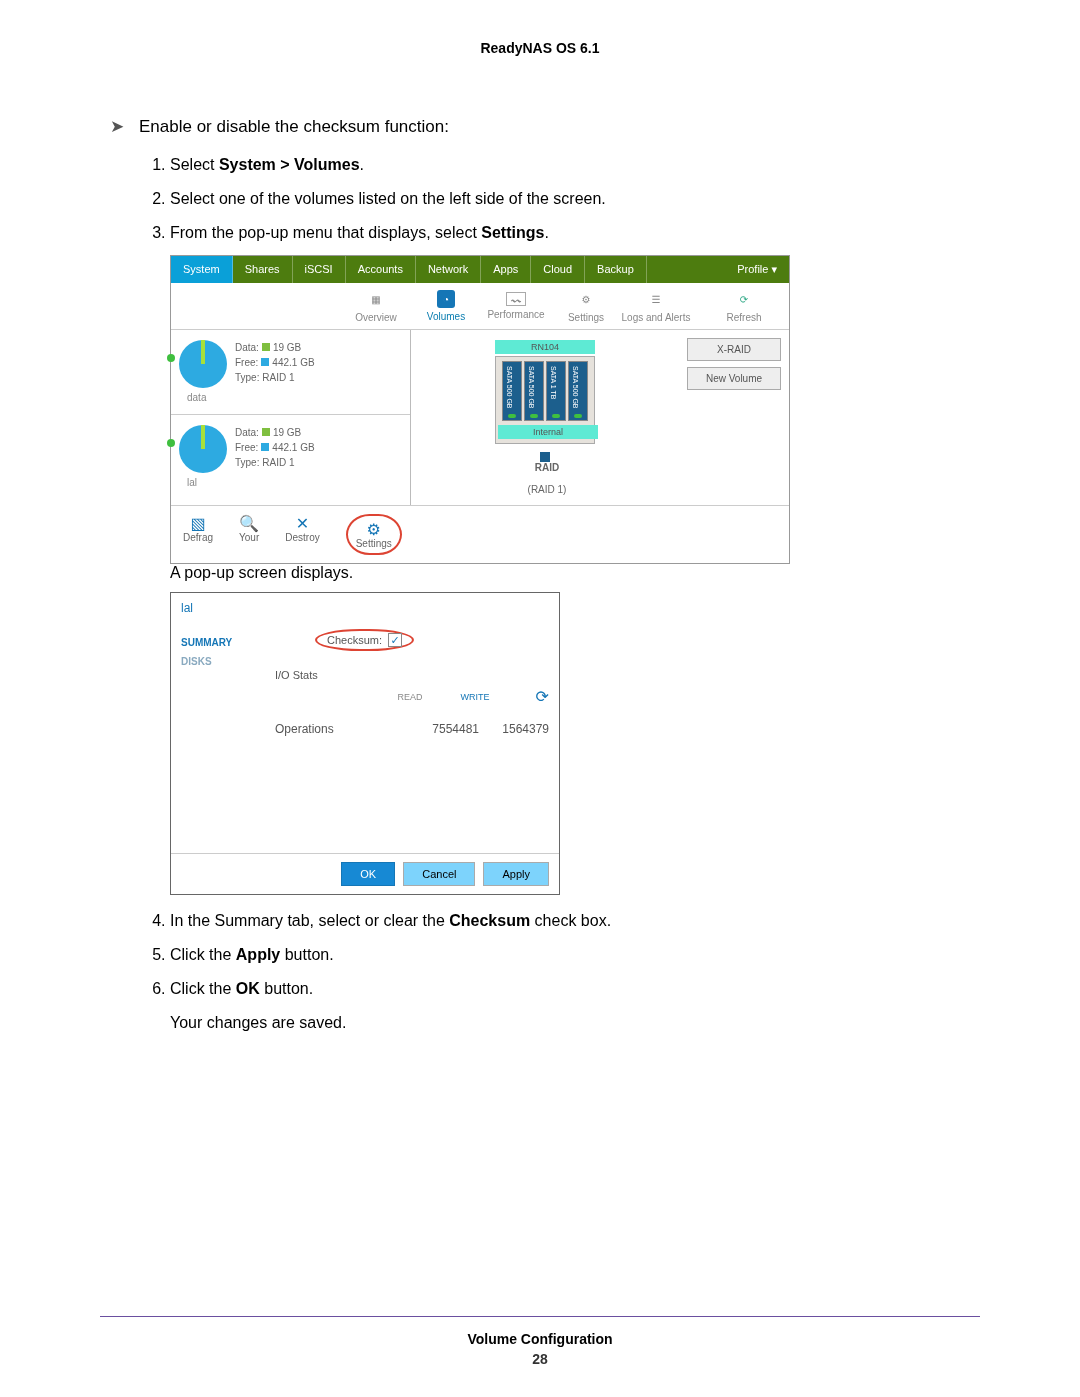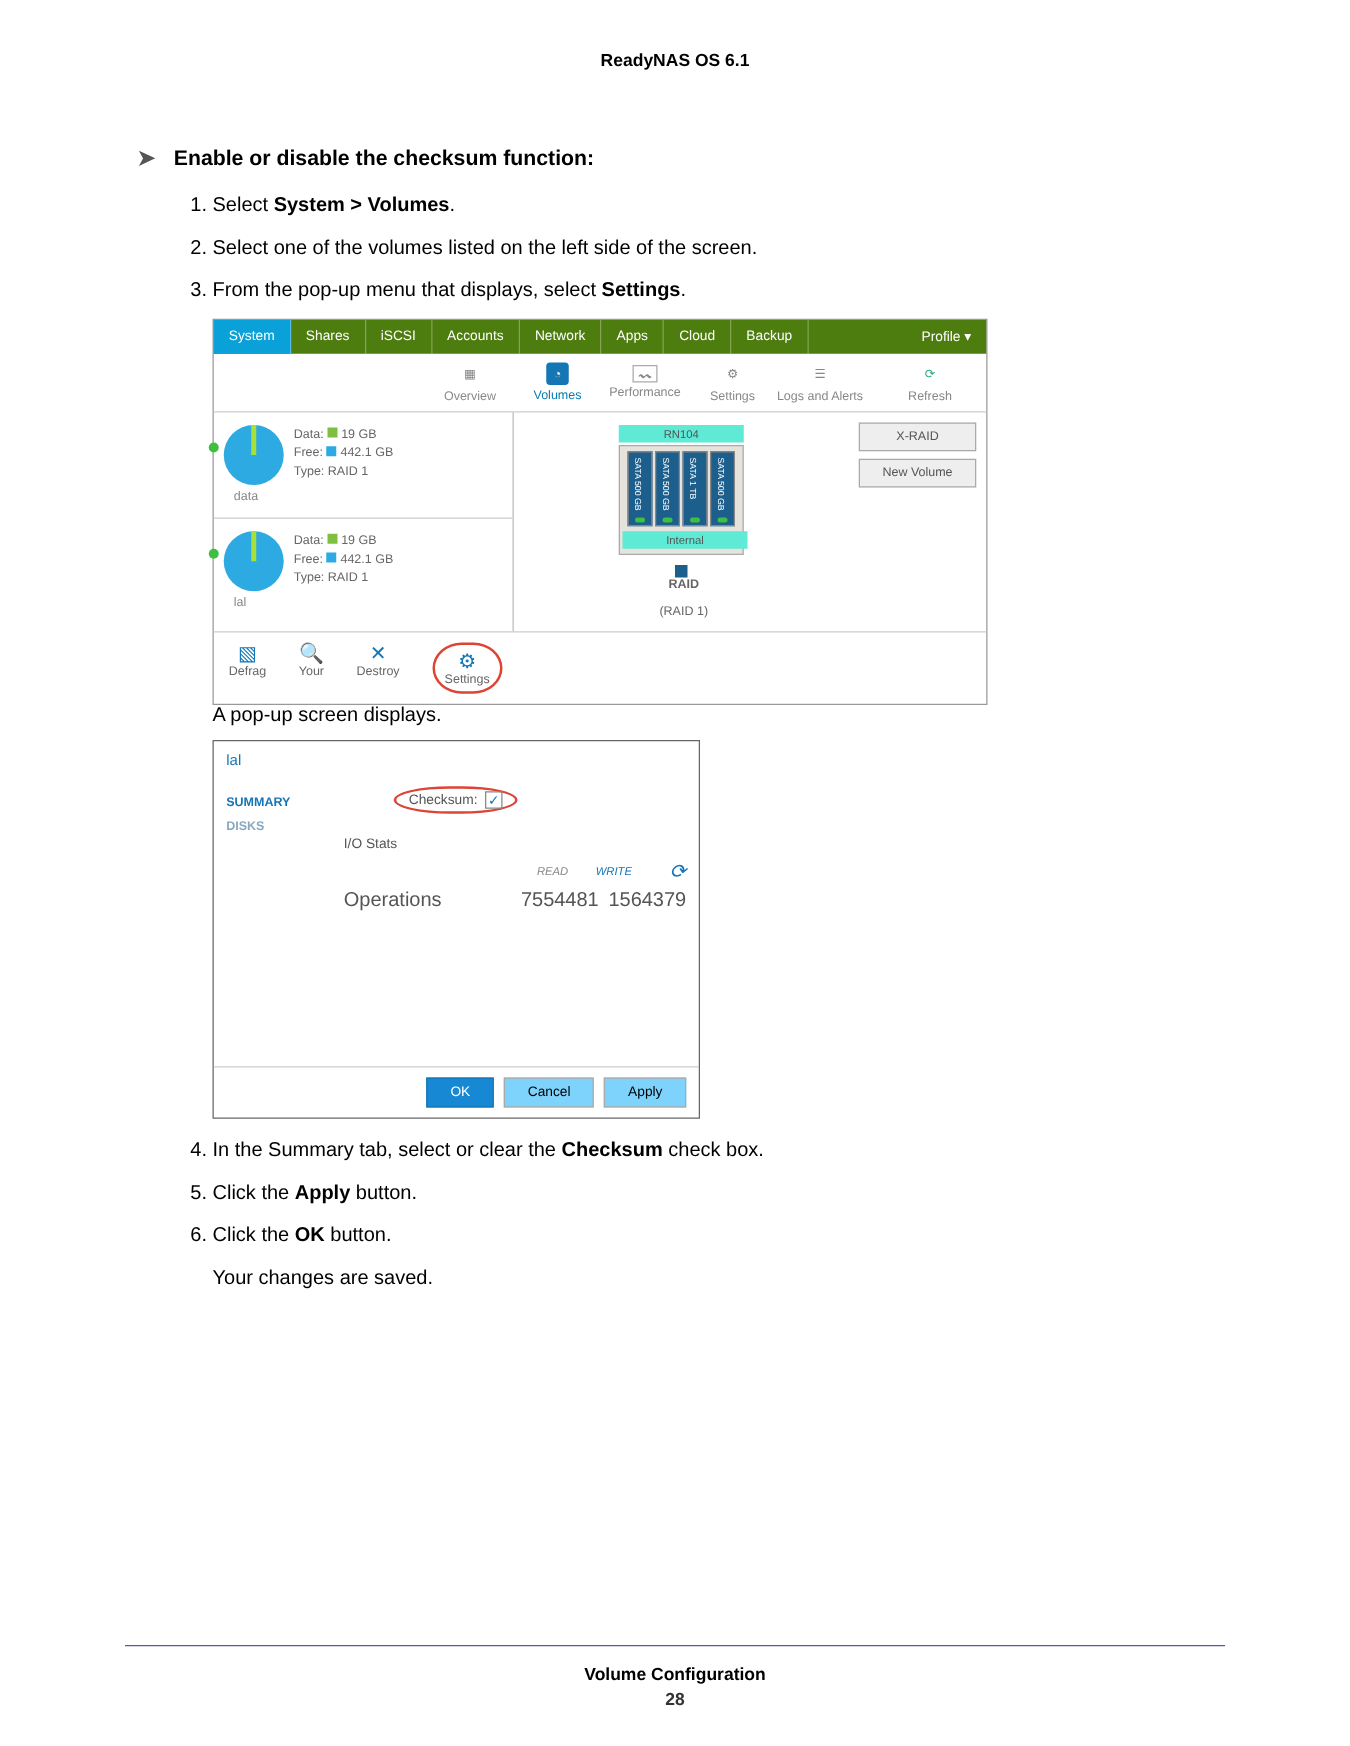--- a/index.html
+++ b/index.html
@@ -14,21 +14,21 @@
   .page {
     padding: 40px 110px 40px 110px;
   }
   .doc-header {
     text-align: center;
     font-weight: bold;
     font-size: 14px;
     margin-bottom: 60px;
   }
   .section-title {
-    font-weight: bold;
+    font-weight: normal;
     font-size: 17px;
     margin-bottom: 16px;
   }
   .arrow { color: #555; margin-right: 10px; }
   ol.steps { list-style: decimal; padding-left: 60px; font-size: 16px; }
   ol.steps li { margin-bottom: 10px; line-height: 1.5; }
   .bold { font-weight: bold; }
   .caption { margin-left: 60px; margin-bottom: 10px; font-size: 16px; }
   .indent-text { margin-left: 60px; font-size: 16px; margin-top: 8px; margin-bottom: 8px; line-height: 1.5; }
 
@@ -102,24 +102,24 @@
   }
   .ss2-title { color:#1576b6; padding:8px 10px; font-size:12px;}
   .ss2-body { display:flex; min-height:230px;}
   .ss2-side { width:100px; padding:10px 8px;}
   .ss2-side .sitem { font-size:10px; font-weight:bold; color:#1576b6; padding:4px 2px; cursor:pointer;}
   .ss2-side .sitem.dim { color:#89a9bf;}
   .ss2-main { flex:1; padding:6px 10px 6px 4px;}
   .chk-wrap { border:2px solid #d43; border-radius:50%/55%; display:inline-flex; align-items:center; padding:2px 10px; gap:6px; font-size:11px; color:#555; margin-left:40px;}
   .chk-box { width:14px; height:14px; border:1px solid #888; display:flex; align-items:center; justify-content:center; font-size:11px; color:#1576b6;}
   .io-label { font-size:11px; color:#555; margin-top:18px;}
-  .rw-row { display:flex; justify-content:flex-end; gap:22px; font-size:9px; color:#888; margin-top:6px; align-items:center;font-style:italic;}
+  .rw-row { display:flex; justify-content:flex-end; gap:38px; font-size:9px; color:#888; margin-top:6px; align-items:center;}
   .rw-row .write { color:#1576b6;}
   .refresh-ic { color:#1576b6; font-size:16px; margin-left:8px;}
-  .ops-row { display:flex; font-size:16px; color:#555; margin-top:5px;}
+  .ops-row { display:flex; font-size:12px; color:#555; margin-top:16px;}
   .ops-row .lab { flex:1;}
   .ops-row .v { width:70px; text-align:right;}
   .ss2-footer { display:flex; justify-content:flex-end; gap:8px; padding:8px 10px; border-top:1px solid #ccc;}
   .btn { padding:5px 18px; font-size:11px; border:1px solid #aaa; background:#7dd3fc; cursor:pointer;}
   .btn.primary { background:#1789d4; color:#fff; border-color:#1576b6;}
 
   .footer {
     position: absolute;
     bottom: 30px; left:0; right:0;
     text-align:center;

